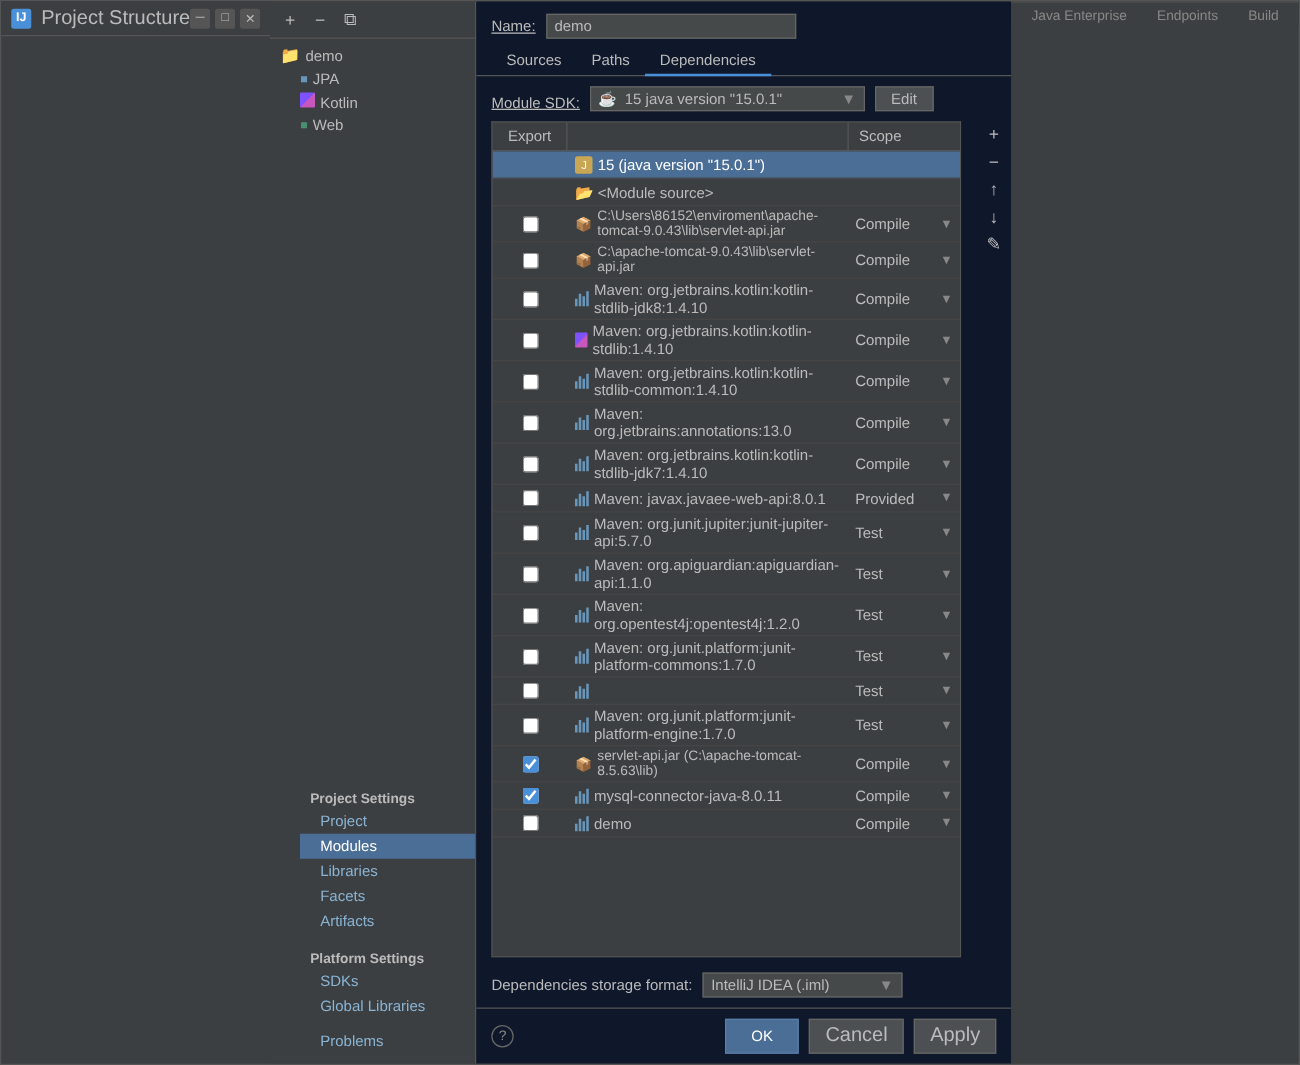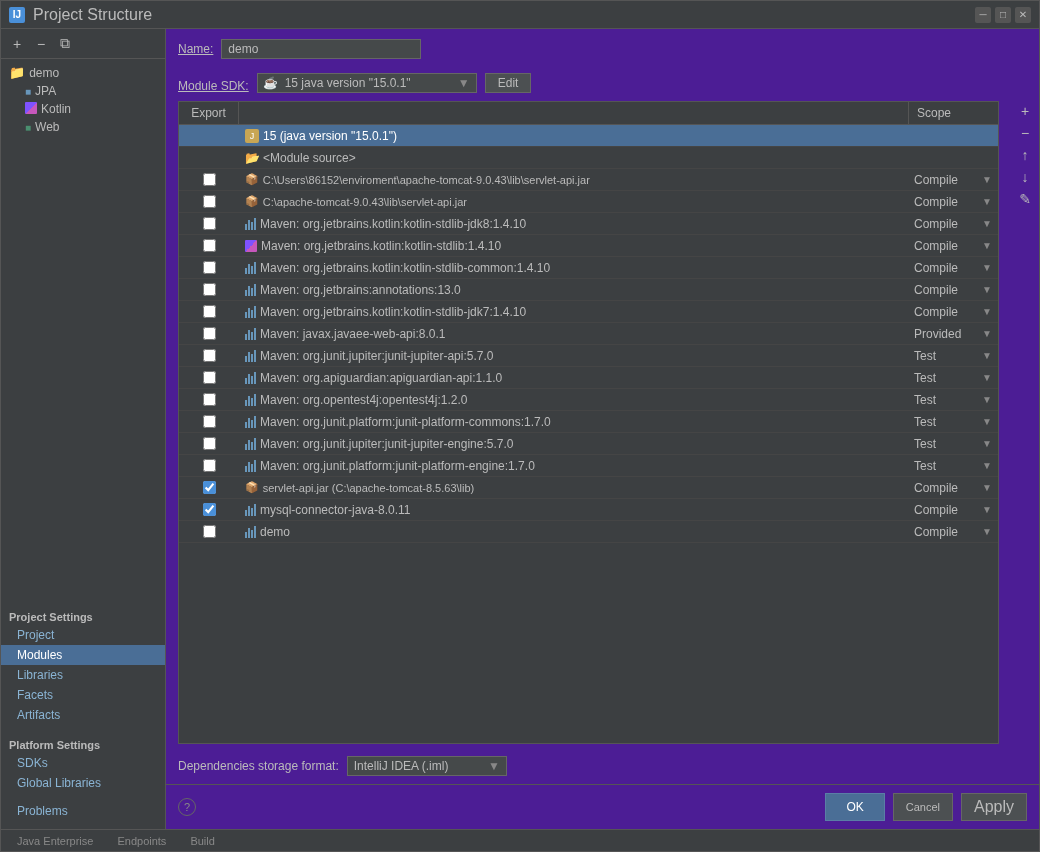--- a/index.html
+++ b/index.html
@@ -4,21 +4,21 @@
   <style>
     * { box-sizing: border-box; margin: 0; padding: 0; }
     body { font-family: 'Segoe UI', Arial, sans-serif; font-size: 12px; background: #3c3f41; }
     
     .window {
       width: 1040px;
       height: 852px;
       background: #3c3f41;
       border: 1px solid #555;
       display: flex;
-      flex-direction: column;
+      flex-direction: row;
       overflow: hidden;
     }
     
     .title-bar {
       background: #3c3f41;
       color: #bbb;
       padding: 4px 8px;
       display: flex;
       align-items: center;
       justify-content: space-between;
@@ -115,20 +115,21 @@
       white-space: nowrap;
     }
     
     .tree-item.root { padding-left: 8px; }
     .tree-item.child { padding-left: 24px; }
     
     .folder-icon { color: #c8a654; font-size: 13px; }
     
     .sidebar-nav {
       padding: 8px 0;
+      margin-left: 24px;
     }
     
     .nav-section-title {
       color: #bbb;
       font-weight: bold;
       padding: 6px 8px 2px 8px;
       font-size: 11px;
     }
     
     .nav-item {
@@ -140,21 +141,21 @@
     .nav-item.active { 
       background: #4a6e96; 
       color: white;
     }
     
     .nav-divider { height: 8px; }
     
     
     .right-panel {
       flex: 1;
-      background: #4c1d95;
+      background: #0f172a;
       display: flex;
       flex-direction: column;
       overflow: hidden;
     }
     
     .name-row {
       display: flex;
       align-items: center;
       padding: 10px 12px 6px 12px;
       gap: 8px;
@@ -333,21 +334,21 @@
       cursor: pointer;
       font-size: 12px;
     }
     
     .btn-cancel {
       background: #4c5052;
       border: 1px solid #666;
       color: #bbb;
       padding: 4px 12px;
       cursor: pointer;
-      font-size: 11px;
+      font-size: 16px;
     }
     
     .btn-apply {
       background: #4c5052;
       border: 1px solid #666;
       color: #bbb;
       padding: 4px 12px;
       cursor: pointer;
       font-size: 16px;
     }
@@ -501,20 +502,25 @@
       </div>
     </div>
 
     <div class="right-panel">
 
       <div class="name-row">
         <span class="name-label">Name:</span>
         <input class="name-input" type="text" value="demo" style="">
       </div>
 
+      <div class="tabs-row">
+        <div class="tab">Sources</div>
+        <div class="tab">Paths</div>
+        <div class="tab active">Dependencies</div>
+      </div>
 
       <div class="module-sdk-row">
         <span class="sdk-label">Module SDK:</span>
         <div class="sdk-dropdown">
           <span class="sdk-dropdown-icon">☕</span>
           <span>15  java version "15.0.1"</span>
           <span class="dropdown-arrow">▼</span>
         </div>
         <button class="edit-btn">Edit</button>
       </div>
@@ -765,21 +771,20 @@
               <div class="dep-checkbox">
                   <input type="checkbox" style="">
                 </div>
               <div class="dep-name">
                 <span style="display:inline-flex;gap:1px;align-items:flex-end;height:12px;">
                   <span style="width:2px;height:6px;background:#6897bb;display:inline-block;"></span>
                   <span style="width:2px;height:10px;background:#6897bb;display:inline-block;"></span>
                   <span style="width:2px;height:8px;background:#6897bb;display:inline-block;"></span>
                   <span style="width:2px;height:12px;background:#6897bb;display:inline-block;"></span>
                 </span>
-                <span>Maven: org.junit.jupiter:junit-jupiter-engine:5.7.0</span>
               </div>
               <div class="dep-scope">
                 <span>Test</span>
                 <span class="dep-scope-arrow">▼</span>
               </div>
             </div>
 
             <div class="dep-row">
               <div class="dep-checkbox">
                   <input type="checkbox" style="">

